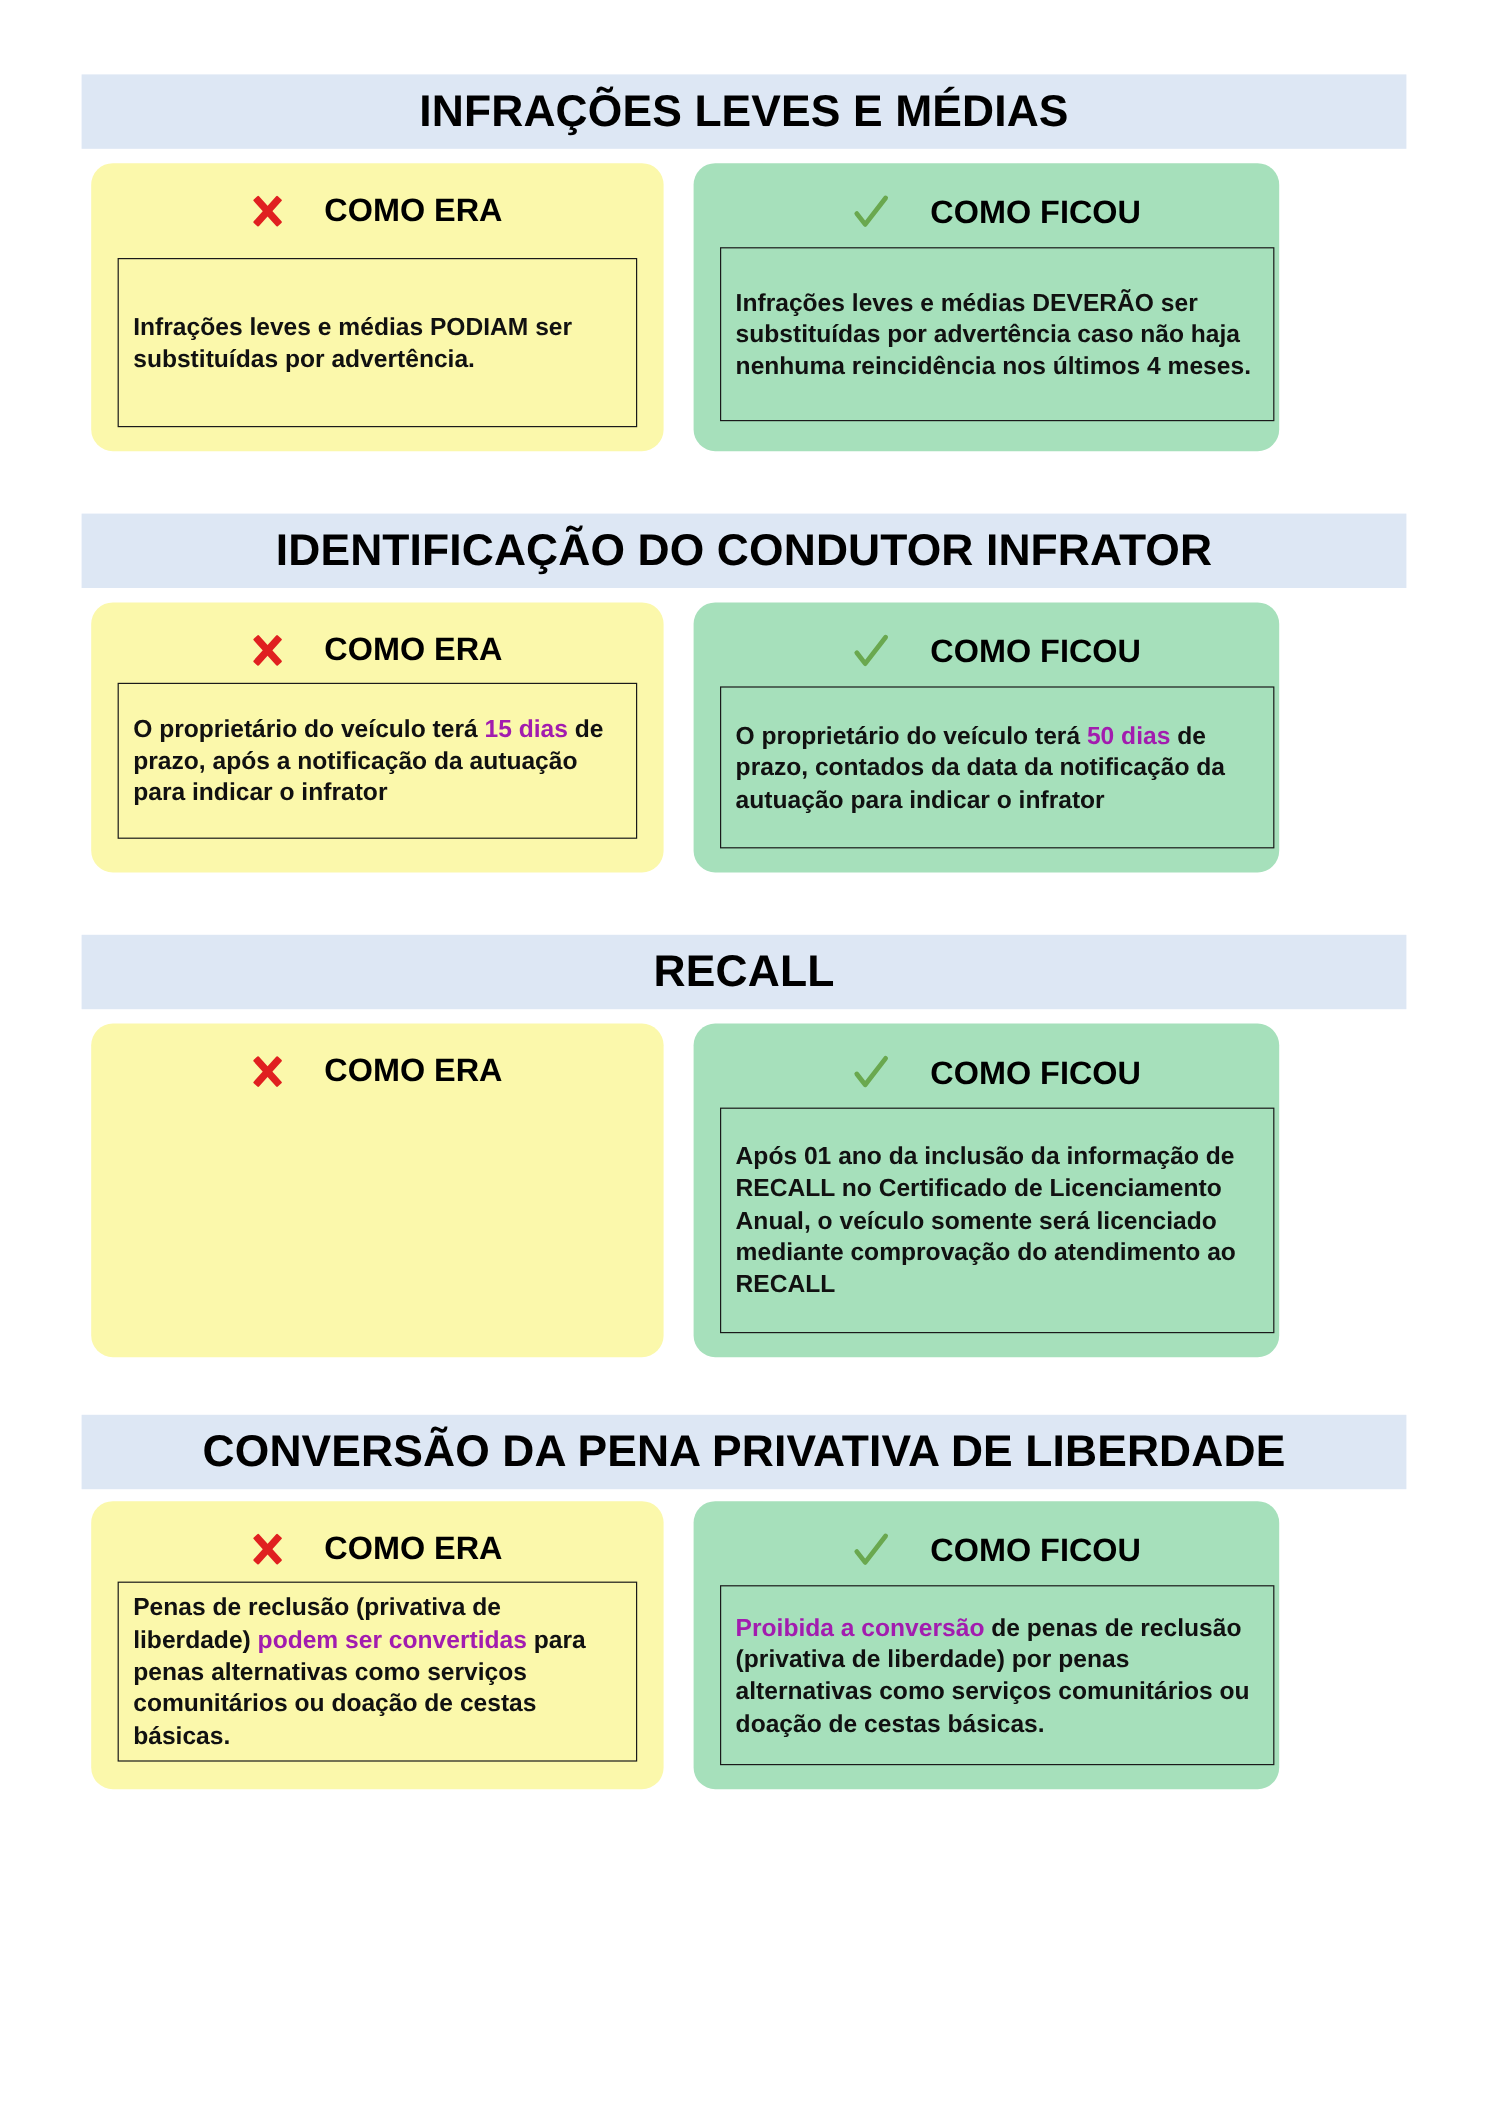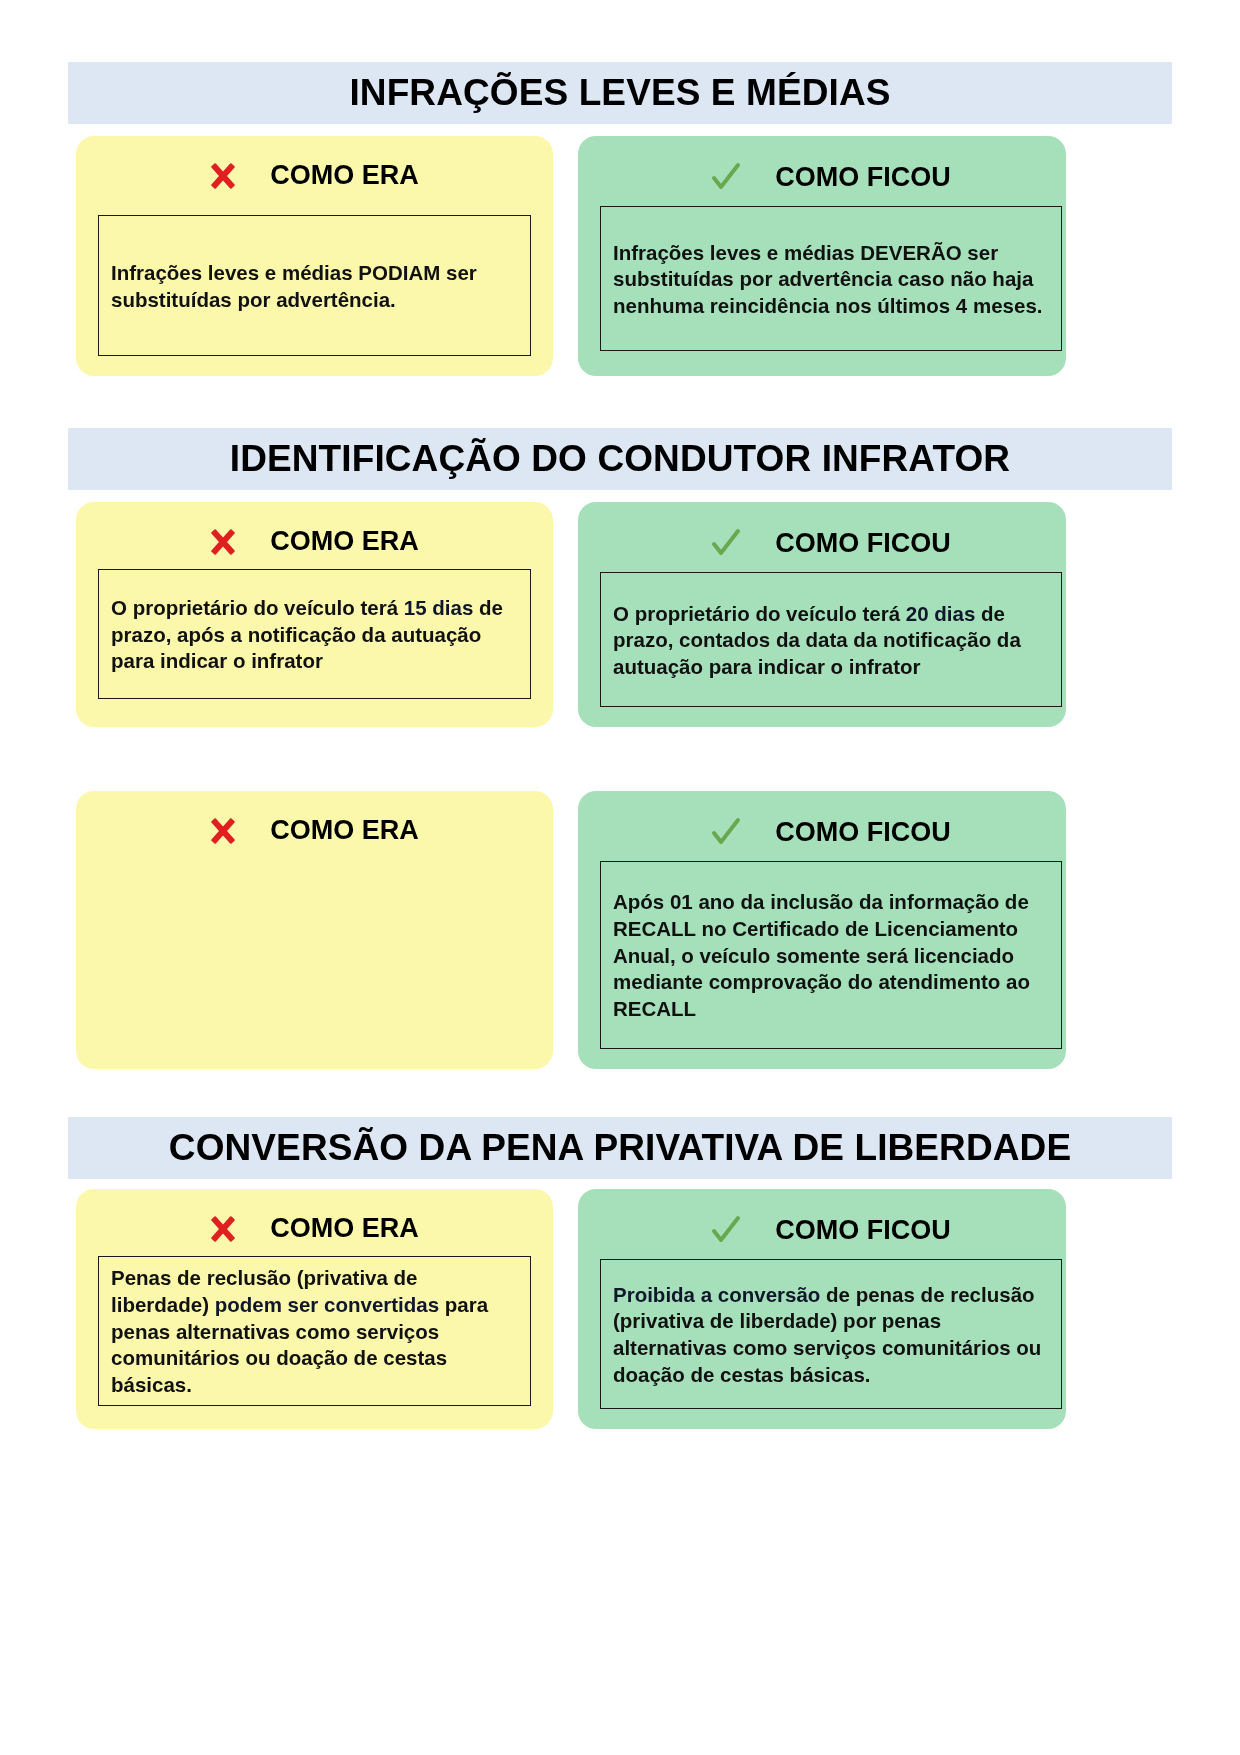--- a/index.html
+++ b/index.html
@@ -129,21 +129,21 @@
     flex-direction: column;
     justify-content: center;
   }
   .text-box p {
     margin: 0;
     font-weight: bold;
     font-size: 20.5px;
     line-height: 1.30;
     color: #111;
   }
-  .hl { color: #0f172a; }
+  .hl { color: #a21caf; }
 
   
   .sec-1 .section-banner { height: 62px; }
   .sec-1 .compare-row { margin-top: 12px; }
   .sec-1 .card { height: 240px; }
   .sec-1 .card-was .text-box { height: 145px; }
   .sec-1 .card-now .text-box { height: 145px; }
 
   .sec-2 { margin-top: 52px; }
   .sec-2 .section-banner { height: 62px; }
@@ -229,28 +229,31 @@
       <div class="card card-now">
         <div class="card-header">
           <span class="icon-check">
             <svg width="30" height="30" viewBox="0 0 30 30">
                 <path d="M3 16 L10 25 L27 3" fill="none" stroke="#6aa84f" stroke-width="4" stroke-linecap="round" stroke-linejoin="round"></path>
               </svg>
           </span>
           <span class="hdr-label">COMO FICOU</span>
         </div>
         <div class="text-box">
-          <p><span>O proprietário do veículo terá </span><span class="hl">20 dias</span><span> de prazo, contados da data da notificação da autuação para indicar o infrator</span></p>
+          <p><span>O proprietário do veículo terá </span><span class="hl">50 dias</span><span> de prazo, contados da data da notificação da autuação para indicar o infrator</span></p>
         </div>
       </div>
 
     </div>
   </div>
 
   <div class="section sec-3">
+    <div class="section-banner">
+      <span class="banner-text">RECALL</span>
+    </div>
     <div class="compare-row">
 
       <div class="card card-was">
         <div class="card-header">
           <span class="icon-x"></span>
           <span class="hdr-label">COMO ERA</span>
         </div>
       </div>
 
       <div class="card card-now">

